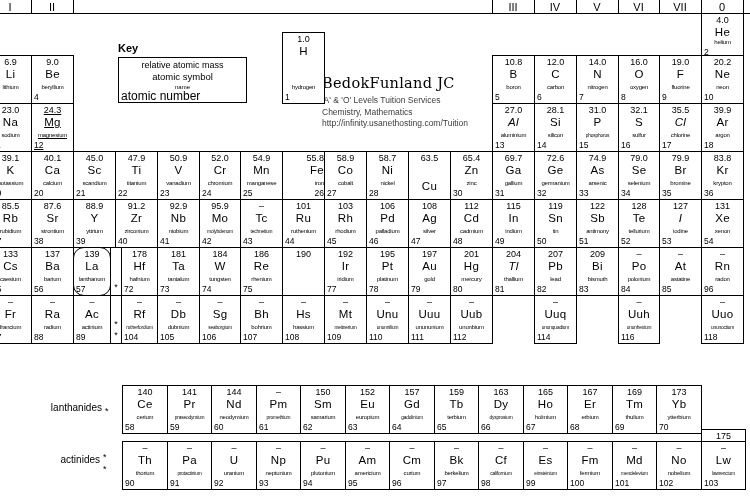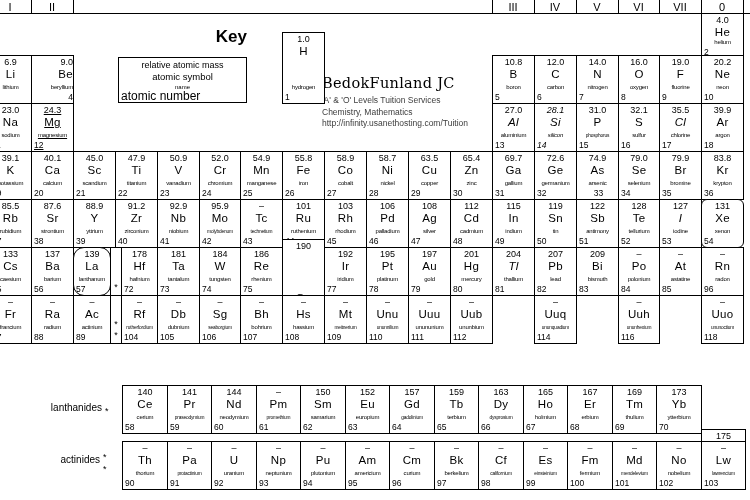--- a/index.html
+++ b/index.html
@@ -11,22 +11,22 @@
   .cell{position:absolute;box-sizing:border-box;border:1px solid #000;background:#fff;
         display:flex;flex-direction:column;overflow:hidden;}
   .mass{font-size:9px;line-height:11px;text-align:center;margin-top:1px;white-space:nowrap;}
   .sym{font-size:11.5px;line-height:13px;text-align:center;letter-spacing:.3px;white-space:nowrap;}
   .sym.it{font-style:italic;}
   .ename{flex:1;font-size:6px;line-height:7px;display:flex;align-items:flex-end;justify-content:center;
          white-space:nowrap;letter-spacing:-.2px;}
   .num{font-size:8.5px;line-height:10px;text-align:left;padding:1px 0 1px 2px;}
   .acell{display:flex;flex-direction:column;justify-content:flex-end;align-items:center;
          padding-bottom:2px;font-size:9px;line-height:11px;}
-  #keytitle{position:absolute;left:118px;top:27px;width:129px;text-align:right;
-            font-weight:bold;font-size:17px;}
+  #keytitle{position:absolute;left:118px;top:42px;width:129px;text-align:left;
+            font-weight:bold;font-size:11px;}
   #keybox{position:absolute;left:118px;top:57px;width:129px;height:46px;box-sizing:border-box;
           border:1px solid #000;display:flex;flex-direction:column;align-items:center;}
   .k1{font-size:9px;line-height:11px;margin-top:2px;}
   .k2{font-size:9.5px;line-height:12px;}
   .k3{font-size:6px;line-height:8px;}
   .k4{font-size:12px;line-height:11px;align-self:flex-start;padding-left:2px;margin-top:auto;margin-bottom:1px;}
   #brand{position:absolute;left:322px;top:74px;}
   .bname{font-family:"DejaVu Serif",serif;font-size:14.5px;line-height:18px;letter-spacing:.3px;}
   .bline{font-size:8.5px;line-height:11.5px;color:#3d3d3d;}
   .bline.first{margin-top:3px;}
@@ -92,21 +92,21 @@
       <div class="sym">He</div>
       <div class="ename">helium</div>
       <div class="num">2</div>
     </div>
     <div class="cell" style="left: -11px; top: 55px; width: 43px; height: 49px;">
       <div class="mass">6.9</div>
       <div class="sym">Li</div>
       <div class="ename">lithium</div>
       <div class="num">3</div>
     </div>
-    <div class="cell" style="left: 31px; top: 55px; width: 43px; height: 49px; align-items: flex-end;">
+    <div class="cell" style="left: 31px; top: 55px; width: 43px; height: 49px;">
       <div class="mass">9.0</div>
       <div class="sym">Be</div>
       <div class="ename">beryllium</div>
       <div class="num">4</div>
     </div>
     <div class="cell" style="left: 492px; top: 55px; width: 43px; height: 49px;">
       <div class="mass">10.8</div>
       <div class="sym">B</div>
       <div class="ename">boron</div>
       <div class="num">5</div>
@@ -152,21 +152,21 @@
       <div class="sym">Mg</div>
       <div class="ename">magnesium</div>
       <div class="num">12</div>
     </div>
     <div class="cell" style="left: 492px; top: 103px; width: 43px; height: 49px;">
       <div class="mass">27.0</div>
       <div class="sym it">Al</div>
       <div class="ename">aluminium</div>
       <div class="num">13</div>
     </div>
-    <div class="cell" style="left: 534px; top: 103px; width: 43px; height: 49px; font-style: italic;">
+    <div class="cell" style="left: 534px; top: 103px; width: 43px; height: 49px;">
       <div class="mass">28.1</div>
       <div class="sym">Si</div>
       <div class="ename">silicon</div>
       <div class="num">14</div>
     </div>
     <div class="cell" style="left: 576px; top: 103px; width: 43px; height: 49px;">
       <div class="mass">31.0</div>
       <div class="sym">P</div>
       <div class="ename" style="transform: scaleX(0.8);">phosphorus</div>
       <div class="num">15</div>
@@ -224,39 +224,39 @@
       <div class="sym">Cr</div>
       <div class="ename">chromium</div>
       <div class="num">24</div>
     </div>
     <div class="cell" style="left: 240px; top: 151px; width: 43px; height: 49px;">
       <div class="mass">54.9</div>
       <div class="sym">Mn</div>
       <div class="ename">manganese</div>
       <div class="num">25</div>
     </div>
-    <div class="cell" style="left: 282px; top: 151px; width: 43px; height: 49px;">
+    <div class="cell" style="left: 282px; top: 151px; width: 43px; height: 49px; align-items: flex-end;">
       <div class="mass">55.8</div>
       <div class="sym">Fe</div>
       <div class="ename">iron</div>
       <div class="num">26</div>
     </div>
     <div class="cell" style="left: 324px; top: 151px; width: 43px; height: 49px;">
       <div class="mass">58.9</div>
       <div class="sym">Co</div>
       <div class="ename">cobalt</div>
       <div class="num">27</div>
     </div>
     <div class="cell" style="left: 366px; top: 151px; width: 43px; height: 49px;">
       <div class="mass">58.7</div>
       <div class="sym">Ni</div>
       <div class="ename">nickel</div>
       <div class="num">28</div>
     </div>
-    <div class="cell" style="left: 408px; top: 151px; width: 43px; height: 49px;">
+    <div class="cell" style="left: 408px; top: 151px; width: 43px; height: 49px; gap: 16px;">
       <div class="mass">63.5</div>
       <div class="sym">Cu</div>
       <div class="ename">copper</div>
       <div class="num">29</div>
     </div>
     <div class="cell" style="left: 450px; top: 151px; width: 43px; height: 49px;">
       <div class="mass">65.4</div>
       <div class="sym">Zn</div>
       <div class="ename">zinc</div>
       <div class="num">30</div>
@@ -266,21 +266,21 @@
       <div class="sym">Ga</div>
       <div class="ename">gallium</div>
       <div class="num">31</div>
     </div>
     <div class="cell" style="left: 534px; top: 151px; width: 43px; height: 49px;">
       <div class="mass">72.6</div>
       <div class="sym">Ge</div>
       <div class="ename">germanium</div>
       <div class="num">32</div>
     </div>
-    <div class="cell" style="left: 576px; top: 151px; width: 43px; height: 49px; align-items: center;">
+    <div class="cell" style="left: 576px; top: 151px; width: 43px; height: 49px;">
       <div class="mass">74.9</div>
       <div class="sym">As</div>
       <div class="ename">arsenic</div>
       <div class="num">33</div>
     </div>
     <div class="cell" style="left: 618px; top: 151px; width: 42px; height: 49px;">
       <div class="mass">79.0</div>
       <div class="sym">Se</div>
       <div class="ename">selenium</div>
       <div class="num">34</div>
@@ -392,21 +392,21 @@
       <div class="sym">Te</div>
       <div class="ename">tellurium</div>
       <div class="num">52</div>
     </div>
     <div class="cell" style="left: 659px; top: 199px; width: 43px; height: 49px;">
       <div class="mass">127</div>
       <div class="sym it">I</div>
       <div class="ename">iodine</div>
       <div class="num">53</div>
     </div>
-    <div class="cell" style="left: 701px; top: 199px; width: 43px; height: 49px; border-radius: 6px;">
+    <div class="cell" style="left: 701px; top: 199px; width: 43px; height: 49px;">
       <div class="mass">131</div>
       <div class="sym">Xe</div>
       <div class="ename">xenon</div>
       <div class="num">54</div>
     </div>
     <div class="cell" style="left: -11px; top: 247px; width: 43px; height: 49px;">
       <div class="mass">133</div>
       <div class="sym">Cs</div>
       <div class="ename">caesium</div>
       <div class="num">55</div>
@@ -440,21 +440,21 @@
       <div class="sym">W</div>
       <div class="ename">tungsten</div>
       <div class="num">74</div>
     </div>
     <div class="cell" style="left: 240px; top: 247px; width: 43px; height: 49px;">
       <div class="mass">186</div>
       <div class="sym">Re</div>
       <div class="ename">rhenium</div>
       <div class="num">75</div>
     </div>
-    <div class="cell" style="left: 282px; top: 239px; width: 43px; height: 63px; gap: 40px;">
+    <div class="cell" style="left: 282px; top: 247px; width: 43px; height: 63px; gap: 40px;">
       <div class="mass">190</div>
       <div class="sym">Os</div>
       <div class="ename">osmium</div>
       <div class="num">76</div>
     </div>
     <div class="cell" style="left: 324px; top: 247px; width: 43px; height: 49px;">
       <div class="mass">192</div>
       <div class="sym">Ir</div>
       <div class="ename">iridium</div>
       <div class="num">77</div>

